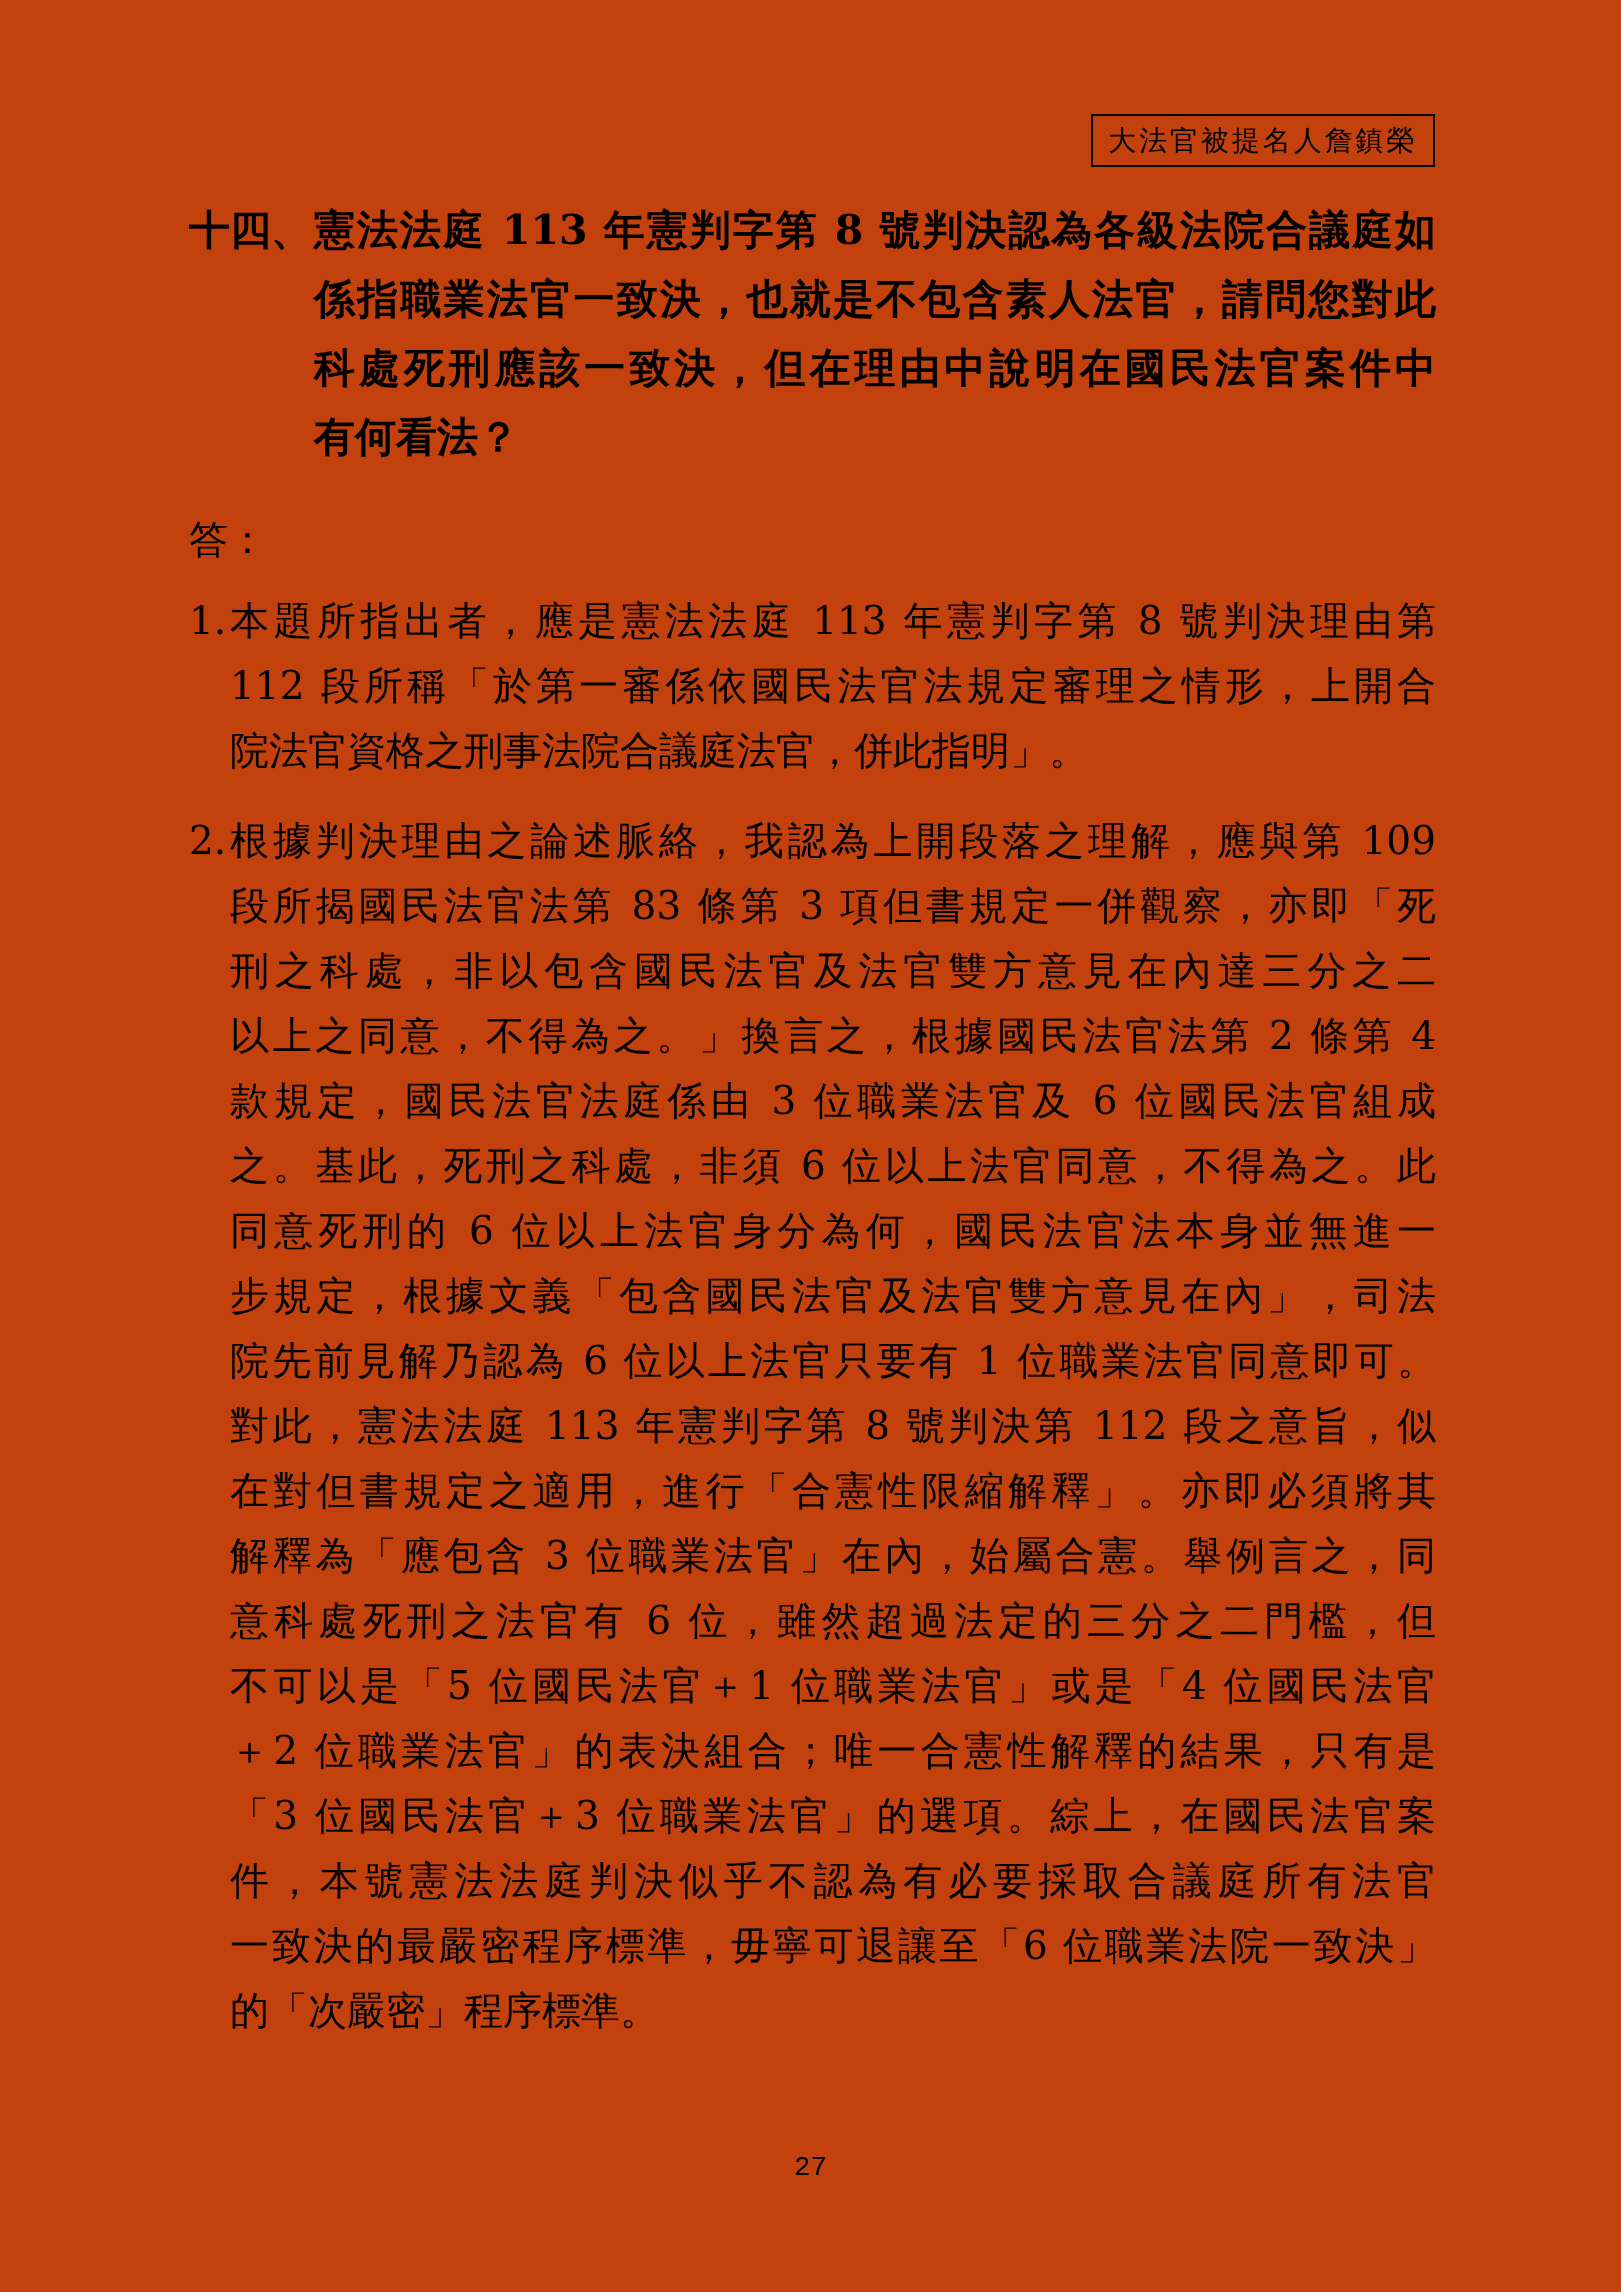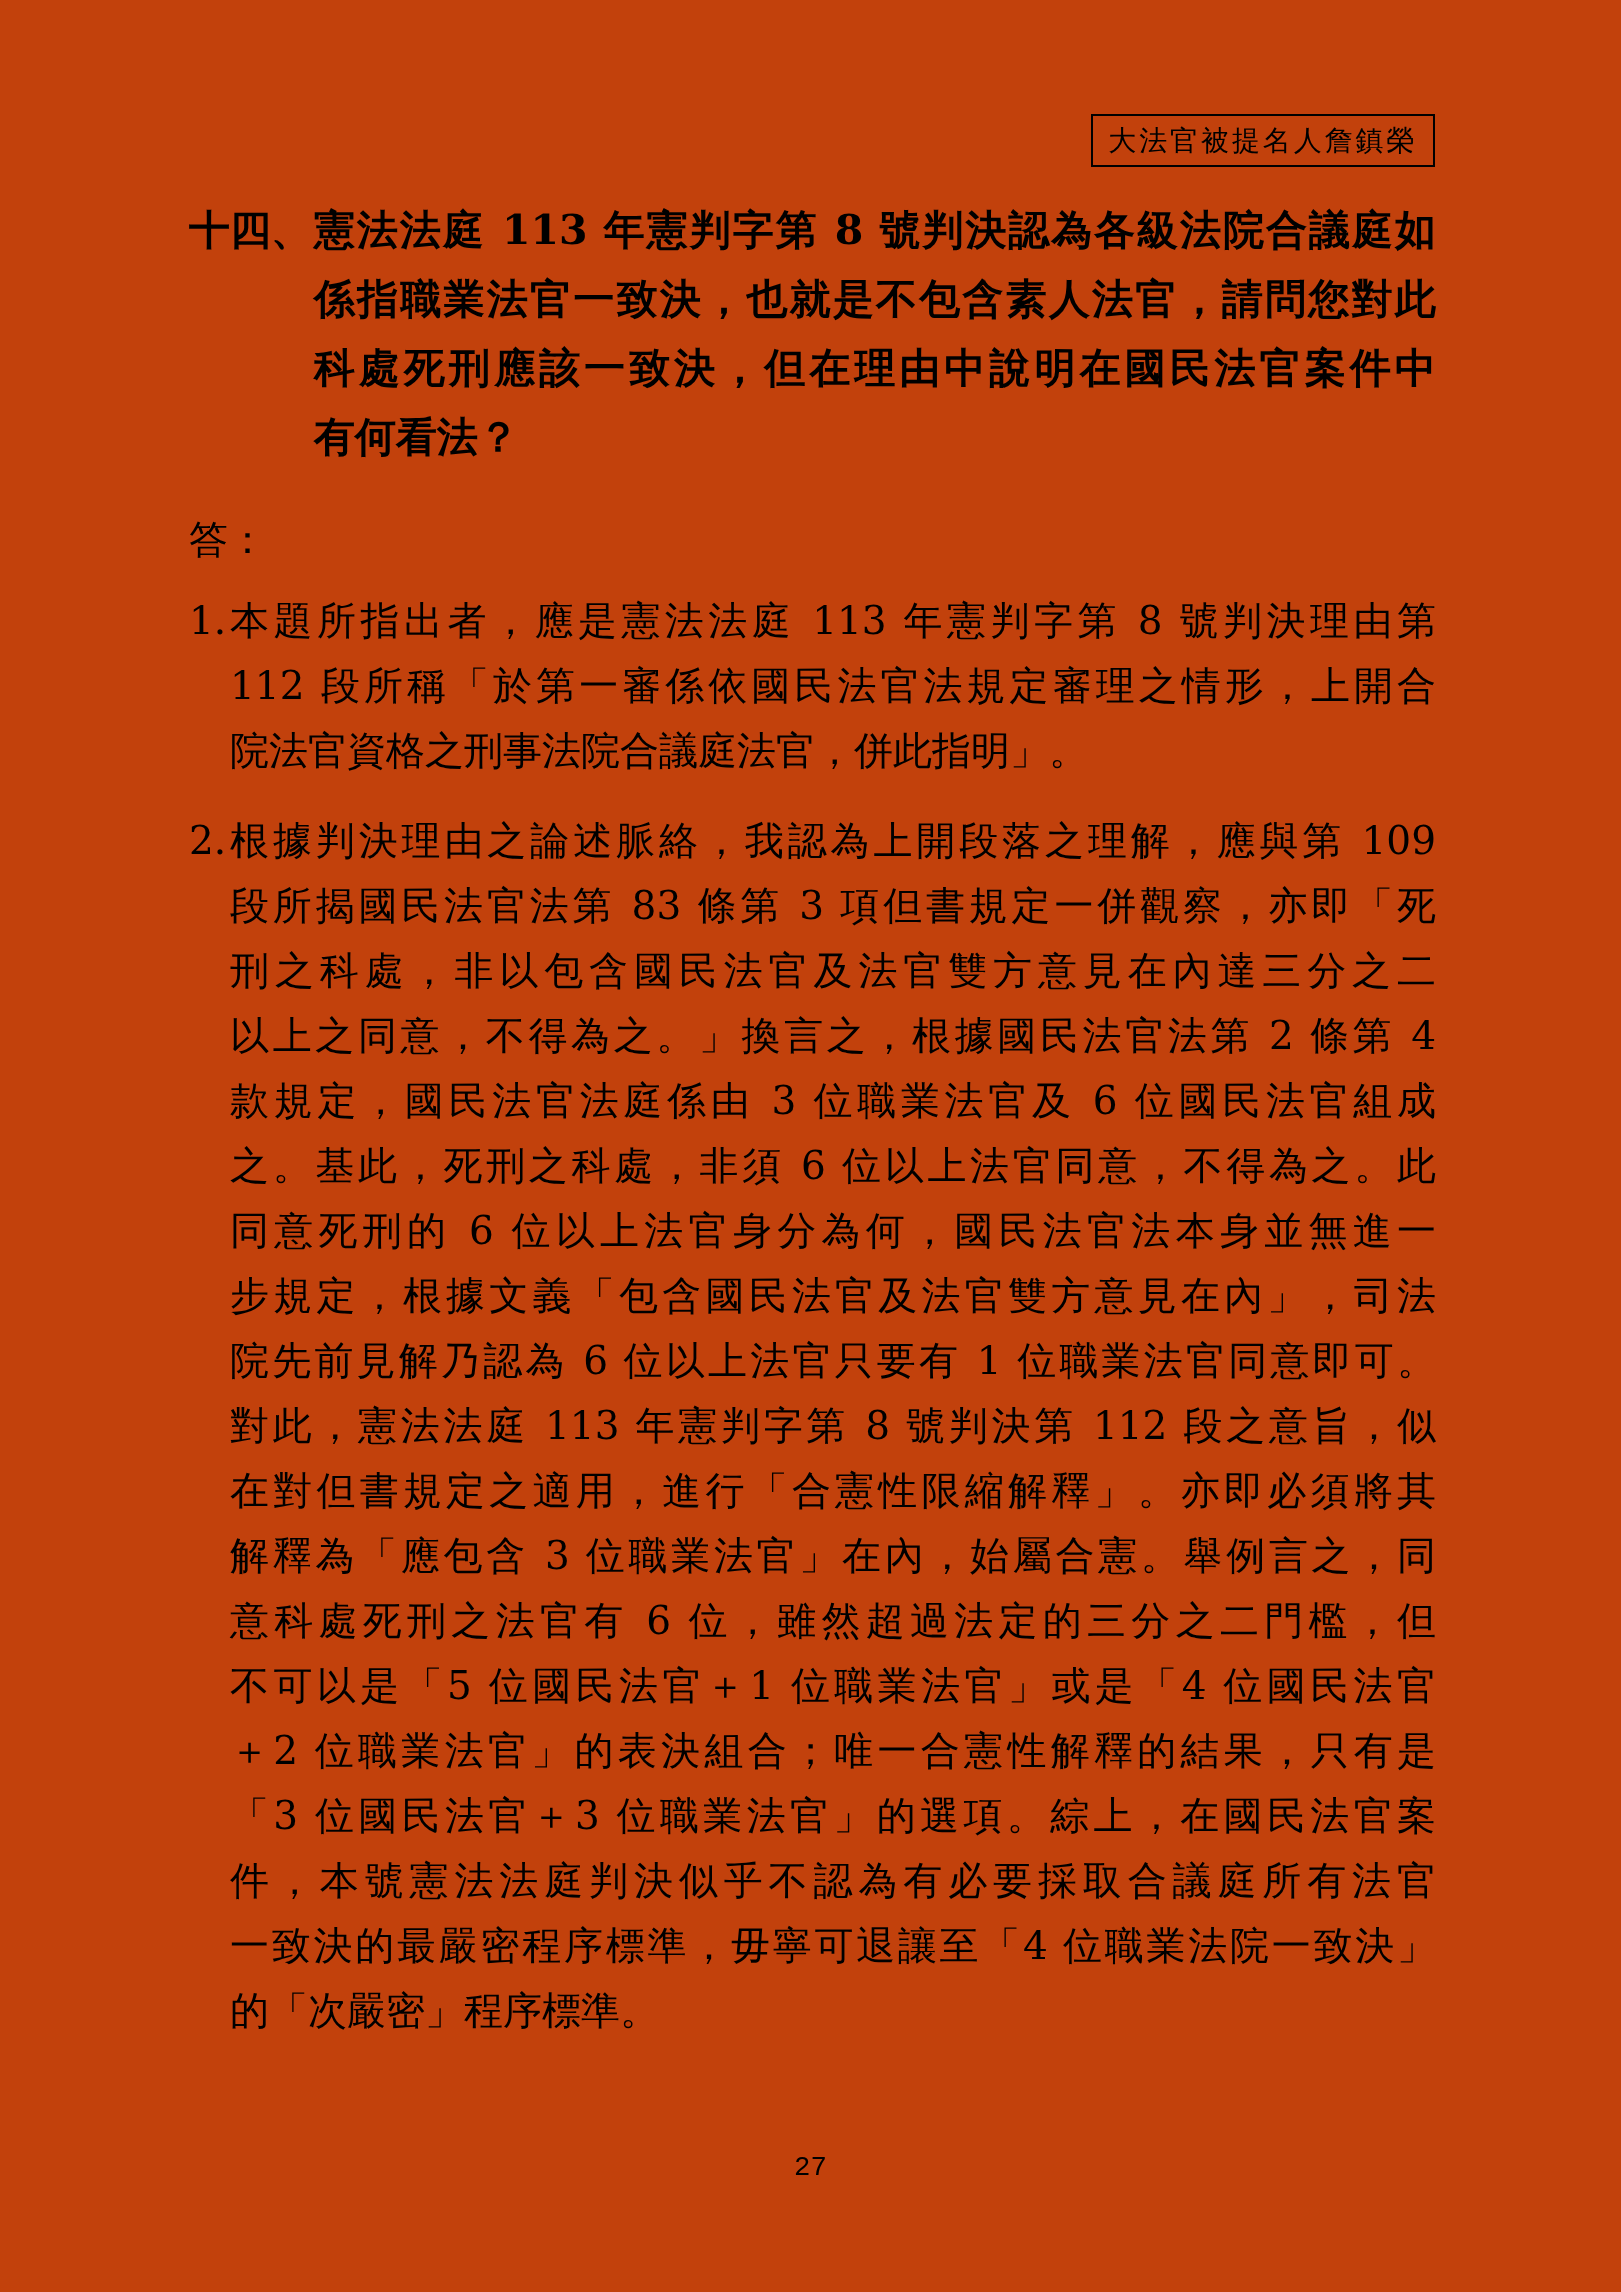--- a/index.html
+++ b/index.html
@@ -123,21 +123,21 @@
         <div class="jline">步規定，根據文義「包含國民法官及法官雙方意見在內」，司法</div>
         <div class="jline">院先前見解乃認為 6 位以上法官只要有 1 位職業法官同意即可。</div>
         <div class="jline">對此，憲法法庭 113 年憲判字第 8 號判決第 112 段之意旨，似</div>
         <div class="jline">在對但書規定之適用，進行「合憲性限縮解釋」。亦即必須將其</div>
         <div class="jline">解釋為「應包含 3 位職業法官」在內，始屬合憲。舉例言之，同</div>
         <div class="jline">意科處死刑之法官有 6 位，雖然超過法定的三分之二門檻，但</div>
         <div class="jline">不可以是「5 位國民法官＋1 位職業法官」或是「4 位國民法官</div>
         <div class="jline">＋2 位職業法官」的表決組合；唯一合憲性解釋的結果，只有是</div>
         <div class="jline">「3 位國民法官＋3 位職業法官」的選項。綜上，在國民法官案</div>
         <div class="jline">件，本號憲法法庭判決似乎不認為有必要採取合議庭所有法官</div>
-        <div class="jline">一致決的最嚴密程序標準，毋寧可退讓至「4 位職業法院一致決」</div>
+        <div class="jline">一致決的最嚴密程序標準，毋寧可退讓至「6 位職業法院一致決」</div>
         <div class="jline last">的「次嚴密」程序標準。</div>
       </div>
     </div>
 
   </div>
 
   <div class="page-number">27</div>
 
 </div>
 

